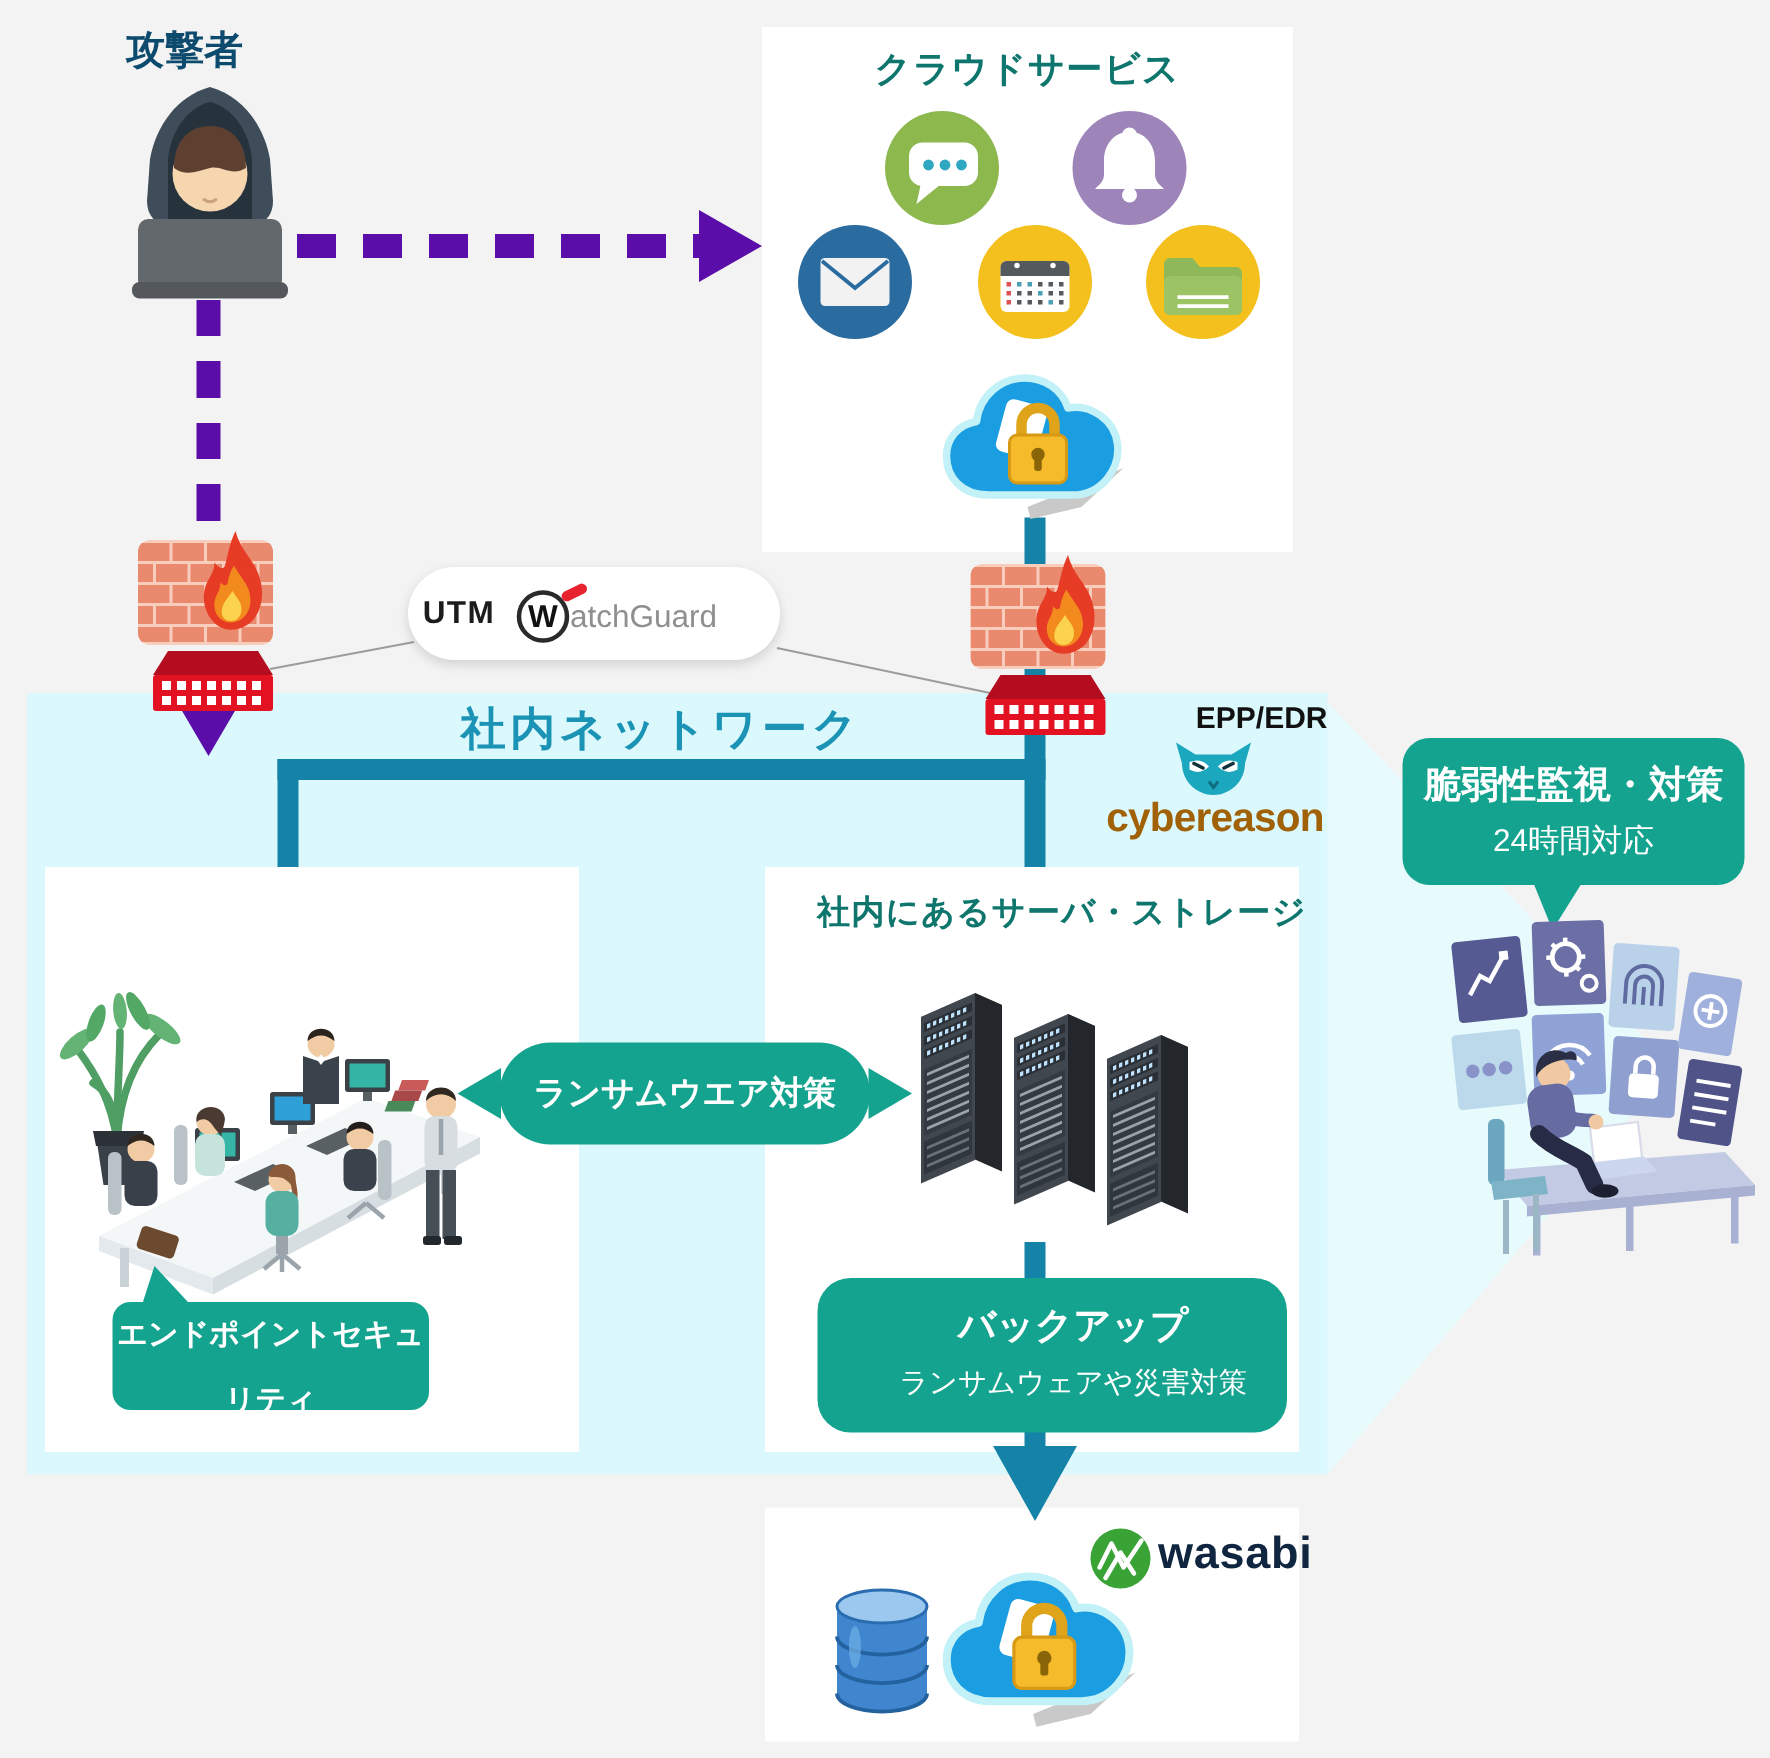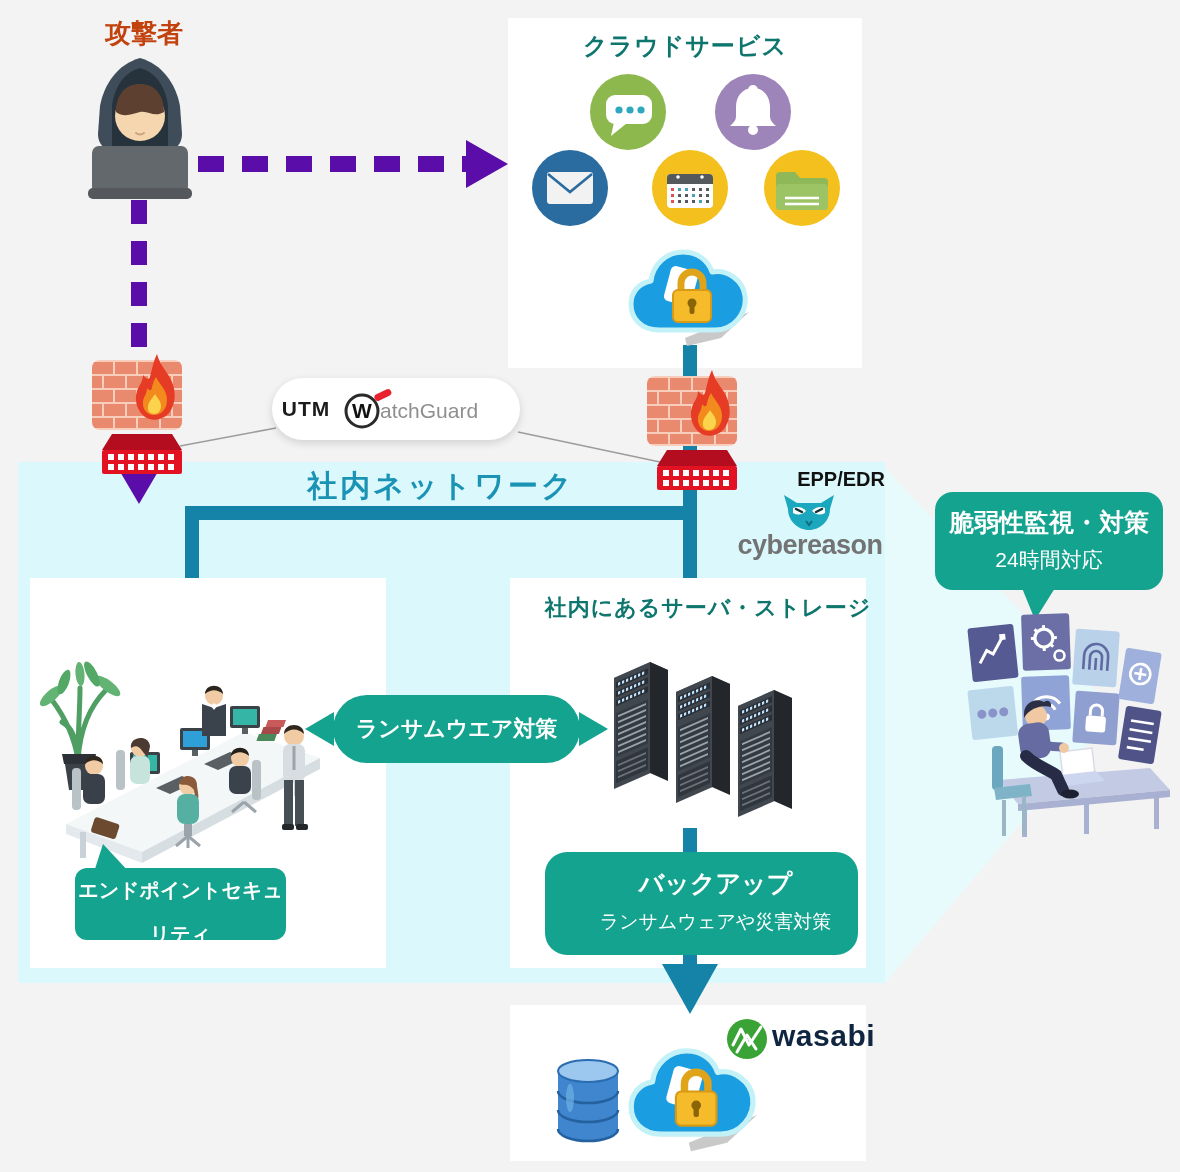--- a/index.html
+++ b/index.html
@@ -12,21 +12,21 @@
   .tealline{position:absolute;background:#1583a8;}
   .net-title{position:absolute;font-size:30px;font-weight:bold;color:#1a93b5;text-align:center;letter-spacing:3px;}
   .box-title{position:absolute;font-size:22px;font-weight:bold;color:#0f766e;text-align:center;letter-spacing:1px;}
   .pdash-h{position:absolute;background:repeating-linear-gradient(90deg,#5a0da8 0 26px,rgba(0,0,0,0) 26px 44px);}
   .pdash-v{position:absolute;background:repeating-linear-gradient(180deg,#5a0da8 0 24px,rgba(0,0,0,0) 24px 41px);}
   .tri{position:absolute;width:0;height:0;}
   .badge{position:absolute;background:#14a38e;color:#fff;font-weight:bold;text-align:center;}
   .pill{position:absolute;background:#fff;border-radius:31px;box-shadow:0 3px 8px rgba(0,0,0,.14);
         display:flex;align-items:center;justify-content:center;gap:12px;}
   .pill .utm-label{font-size:21px;font-weight:bold;color:#1c1c1c;letter-spacing:1px;}
-  .brandword{position:absolute;font-weight:800;color:#737373;}
+  .brandword{position:absolute;font-weight:800;color:#a16207;}
 </style>
 </head>
 <body>
 
 <div id="canvas">
 
   <svg class="beam" width="1180" height="1172">
     <polygon points="885,468 1115,712 885,983" fill="#e7fbfd"></polygon>
   </svg>
 
@@ -46,21 +46,21 @@
   <div class="pdash-h" style="left:198px;top:156px;width:268px;height:16px;"></div>
   <div class="tri" style="left:466px;top:140px;border-top:24px solid rgba(0,0,0,0);border-bottom:24px solid rgba(0,0,0,0);border-left:42px solid #5a0da8;"></div>
   <div class="pdash-v" style="left:131px;top:200px;width:16px;height:258px;"></div>
   <div class="tri" style="left:112px;top:458px;border-left:27px solid rgba(0,0,0,0);border-right:27px solid rgba(0,0,0,0);border-top:46px solid #5a0da8;"></div>
 
   <svg class="abs" style="left:0;top:0;pointer-events:none;" width="1180" height="1172">
     <line x1="180" y1="446" x2="276" y2="428" stroke="#9c9c9c" stroke-width="1.5"></line>
     <line x1="518" y1="432" x2="660" y2="462" stroke="#9c9c9c" stroke-width="1.5"></line>
   </svg>
 
-  <div class="abs" style="left:84px;top:16px;width:120px;text-align:center;font-size:26px;font-weight:bold;color:#c2410c;">攻撃者</div>
+  <div class="abs" style="left:84px;top:16px;width:120px;text-align:left;font-size:26px;font-weight:bold;color:#0c4a6e;">攻撃者</div>
   <svg class="abs" style="left:84px;top:54px;" width="112" height="150" viewBox="0 0 112 150">
     <path d="M56,4 C34,10 20,30 16,52 L14,80 C14,90 20,96 30,98 L82,98 C92,96 98,90 98,80 L96,52 C92,30 78,10 56,4 Z" fill="#3e4d59"></path>
     <path d="M56,14 C40,18 30,34 28,52 L28,92 L84,92 L84,52 C82,34 72,18 56,14 Z" fill="#27333c"></path>
     <circle cx="56" cy="62" r="25" fill="#f6d6ae"></circle>
     <path d="M32,58 C32,40 42,30 56,30 C70,30 80,40 80,58 C70,64 64,56 56,58 C48,60 40,64 32,58 Z" fill="#5d4030"></path>
     <path d="M52,79 Q56,82 60,79" stroke="#caa27c" fill="none" stroke-width="2" stroke-linecap="round"></path>
     <rect x="8" y="92" width="96" height="48" rx="7" fill="#63686c"></rect>
     <rect x="4" y="134" width="104" height="11" rx="5" fill="#54585c"></rect>
   </svg>
 

